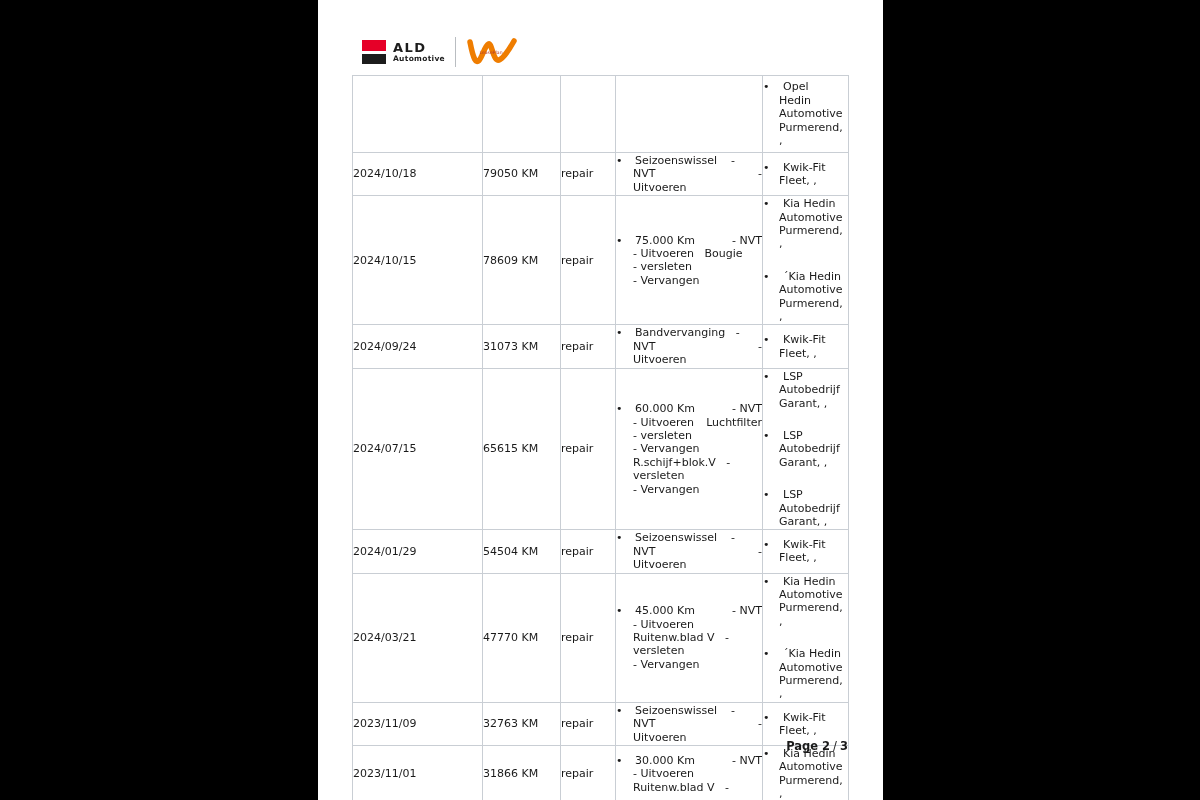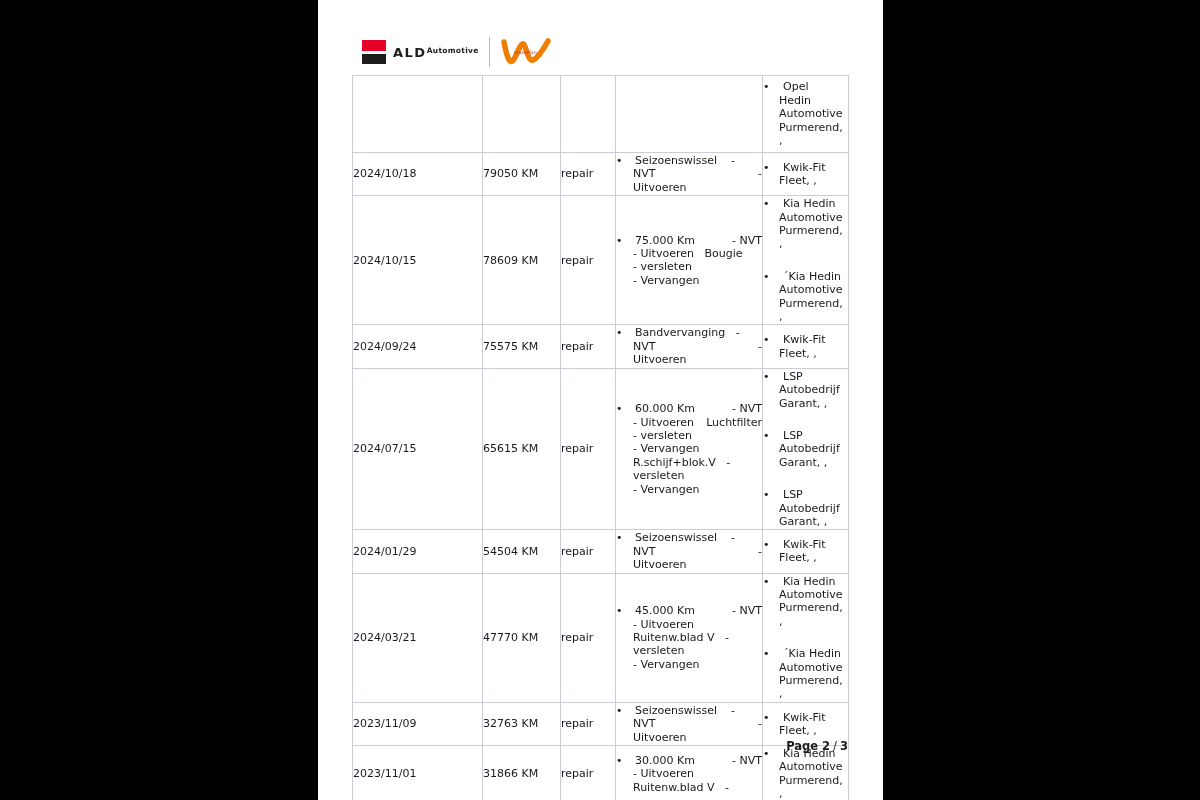--- a/index.html
+++ b/index.html
@@ -20,21 +20,21 @@
   
   .brand-row {
     position:absolute; left:44px; top:36px;
     display:flex; align-items:center; height:32px;
   }
   .ald-logo { display:flex; align-items:center; }
   .ald-mark { width:24px; height:24px; display:flex; flex-direction:column; }
   .ald-mark .m-red   { height:11px; background:var(--ald-red,#e60028); }
   .ald-mark .m-white { height:3px;  background:#ffffff; }
   .ald-mark .m-black { flex:1;      background:#1c1c1c; }
-  .ald-text { margin-left:7px; display:flex; flex-direction:row; justify-content:center; }
+  .ald-text { margin-left:7px; display:flex; flex-direction:column; justify-content:center; }
   .ald-title { font-weight:bold; font-size:13px; line-height:13px; letter-spacing:1.5px; color:#1c1c1c; }
   .ald-subtitle { font-size:7.5px; font-weight:600; line-height:9px; letter-spacing:0.3px; color:#1c1c1c; }
   .brand-divider { width:1px; height:30px; background:#b9bdc1; margin:0 10px 0 10px; }
   .lp-logo svg { display:block; }
 
   
   table.history-table {
     position:absolute; left:34px; top:75px;
     width:496px; table-layout:fixed;
     border-collapse:collapse;
@@ -164,21 +164,21 @@
             <div class="bullet-item">
               <div class="line first">´Kia Hedin</div>
               <div class="line">Automotive</div>
               <div class="line">Purmerend,</div>
               <div class="line">,</div>
             </div>
           </td>
         </tr>
         <tr>
           <td class="cell-date">2024/09/24</td>
-          <td class="cell-km">75575 KM</td>
+          <td class="cell-km">31073 KM</td>
           <td class="cell-type">repair</td>
           <td class="cell-desc">
             <div class="bullet-item">
               <div class="line first">Bandvervanging&nbsp;&nbsp;&nbsp;-</div>
               <div class="line flex"><span>NVT</span><span>-</span></div>
               <div class="line">Uitvoeren</div>
             </div>
           </td>
           <td class="cell-supplier">
             <div class="bullet-item">

